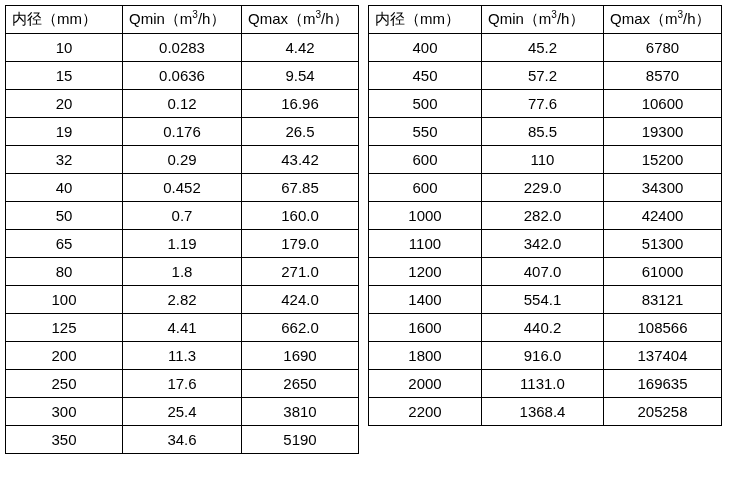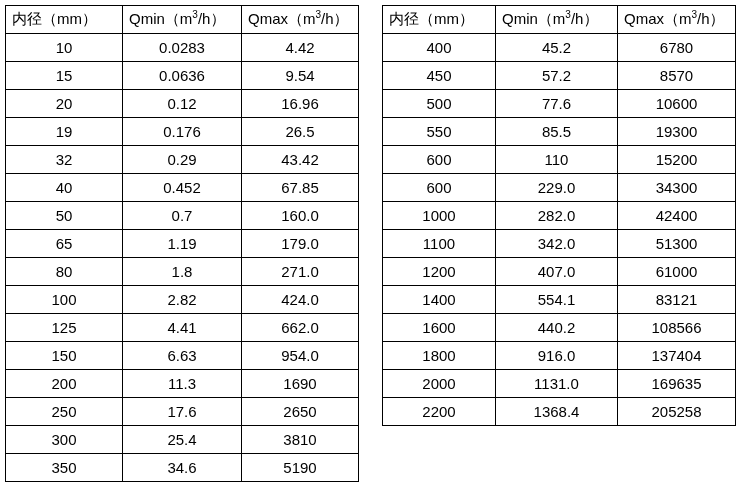--- a/index.html
+++ b/index.html
@@ -14,21 +14,21 @@
     color: #000000;
     overflow: hidden;
   }
   .page {
     position: relative;
     width: 750px;
     height: 483px;
     display: flex;
     flex-direction: row;
     align-items: flex-start;
-    gap: 23px;
+    gap: 9px;
     padding: 5px 0 0 5px;
     box-sizing: border-box;
   }
   table.spec-table {
     border-collapse: collapse;
     table-layout: fixed;
     background: #ffffff;
   }
   table.spec-table td,
   table.spec-table th {
@@ -142,25 +142,20 @@
         <td>100</td>
         <td>2.82</td>
         <td>424.0</td>
       </tr>
       <tr>
         <td>125</td>
         <td>4.41</td>
         <td>662.0</td>
       </tr>
       <tr>
-        <td>150</td>
-        <td>6.63</td>
-        <td>954.0</td>
-      </tr>
-      <tr>
         <td>200</td>
         <td>11.3</td>
         <td>1690</td>
       </tr>
       <tr>
         <td>250</td>
         <td>17.6</td>
         <td>2650</td>
       </tr>
       <tr>

